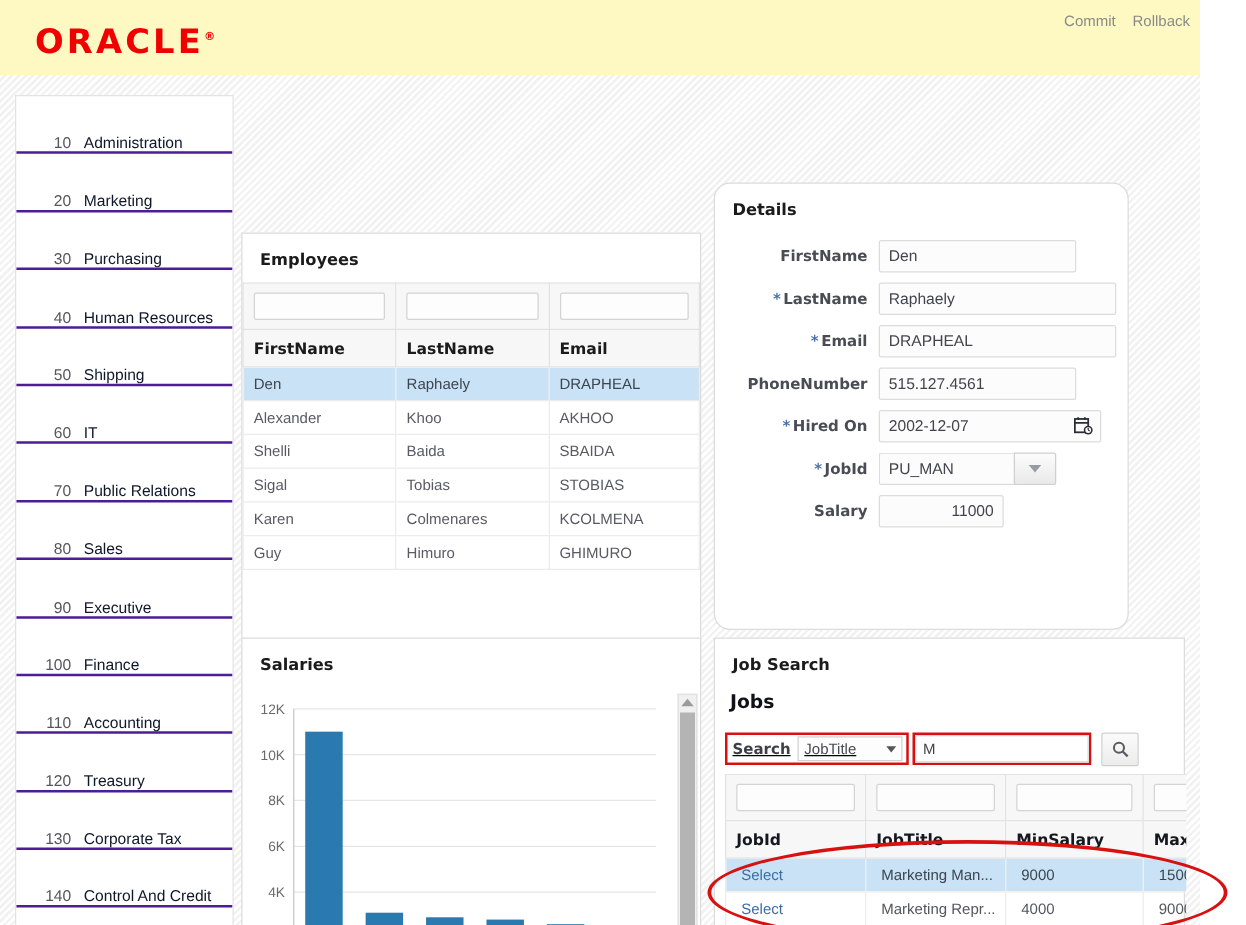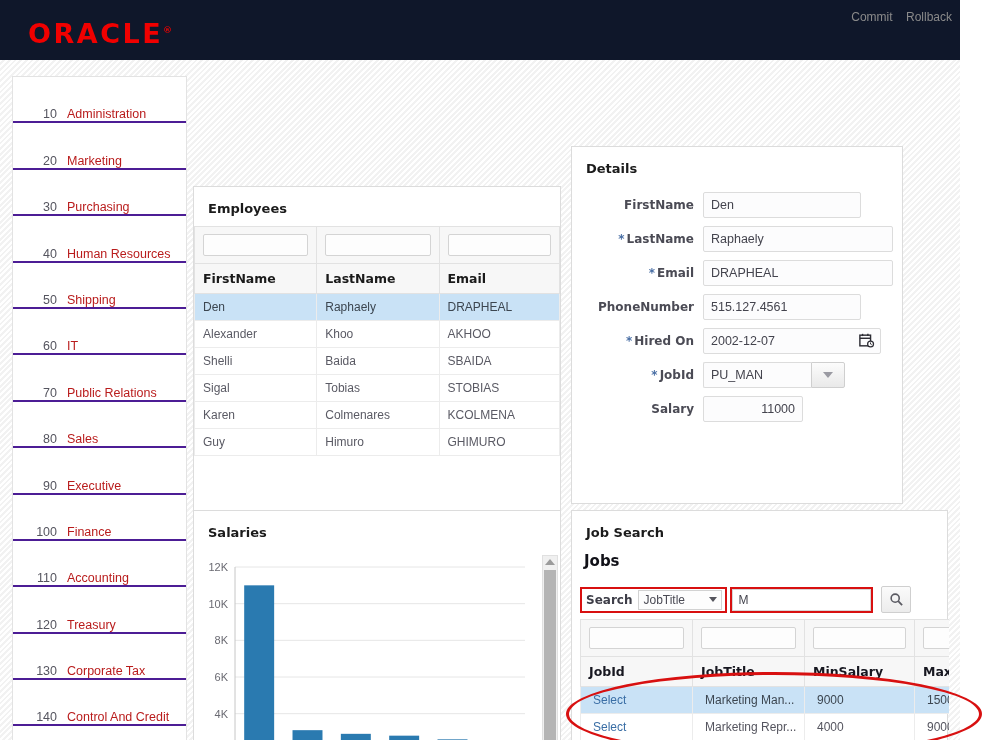--- a/index.html
+++ b/index.html
@@ -11,21 +11,21 @@
   }
   #app {
     position: relative;
     width: 997px; height: 740px;
     background: #ffffff;
   }
   
   .header {
     position: absolute; left: 0; top: 0;
     width: 960px; height: 60px;
-    background: #0f172a;
+    background: #fef9c3;
     border-bottom: 5px solid #404040;
   }
   .logo {
     position: absolute; left: 28px; top: 18px;
     font-size: 27px; font-weight: bold;
     letter-spacing: 2.5px;
     color: #f00000;
     font-family: "DejaVu Sans", sans-serif;
   }
   .logo sup { font-size: 9px; vertical-align: super; letter-spacing: 0; }
@@ -59,36 +59,36 @@
     height: 46.4px;
     display: flex; align-items: flex-end;
     border-bottom: 2px solid #4c1d95;
     font-size: 12.5px; color: #4a4a55;
     box-sizing: border-box;
   }
   .dept-id {
     width: 44px; text-align: right; padding-right: 10px;
     color: #55555f;
   }
-  .dept-name { color: #b91c1c; }
+  .dept-name { color: #0f172a; }
 
   
   .panel {
     position: absolute;
     background: #ffffff;
     border: 1px solid #dcdcdc;
     box-sizing: border-box;
   }
   .panel-title {
     font-size: 13px; font-weight: bold; color: #1b1b1b;
     padding: 14px 0 10px 14px;
     font-family: "DejaVu Sans", sans-serif;
   }
   #panel-employees { left: 193px; top: 86px; width: 368px; height: 358px; margin-top: 40px; }
-  #panel-details   { left: 571px; top: 86px; width: 332px; height: 358px; }
+  #panel-details   { left: 571px; top: 86px; width: 332px; height: 358px; border-radius: 13px; }
   #panel-salaries  { left: 193px; top: 450px; width: 368px; height: 290px; }
   #panel-jobsearch { left: 571px; top: 450px; width: 377px; height: 290px; }
 
   
   .emp-table { width: 100%; border-collapse: collapse; table-layout: fixed; }
   .filter-cell {
     border: 1px solid #e2e2e2; border-top: 1px solid #e2e2e2;
     padding: 6px 5px; background: #ffffff;
   }
   .filter-input {
@@ -185,22 +185,22 @@
     background: #b4b4b4;
   }
 
   
   .jobs-title {
     font-size: 15px; font-weight: bold; color: #111118;
     padding: 2px 0 16px 12px;
     font-family: "DejaVu Sans", sans-serif;
   }
   .search-bar {
-    display: flex; align-items: center;
-    padding: 0 0 0 8px; margin-bottom: 6px;
+    display: flex; 
+    padding: 0 0 0 8px; margin-bottom: 6px; text-decoration: underline;
   }
   .search-label-box {
     display: flex; align-items: center;
     border: 2px solid #d81010; padding: 2px 3px 2px 4px;
     box-sizing: border-box; height: 26px;
   }
   .search-label {
     font-size: 12px; font-weight: bold; color: #3e3e48;
     margin-right: 6px;
     font-family: "DejaVu Sans", sans-serif;

